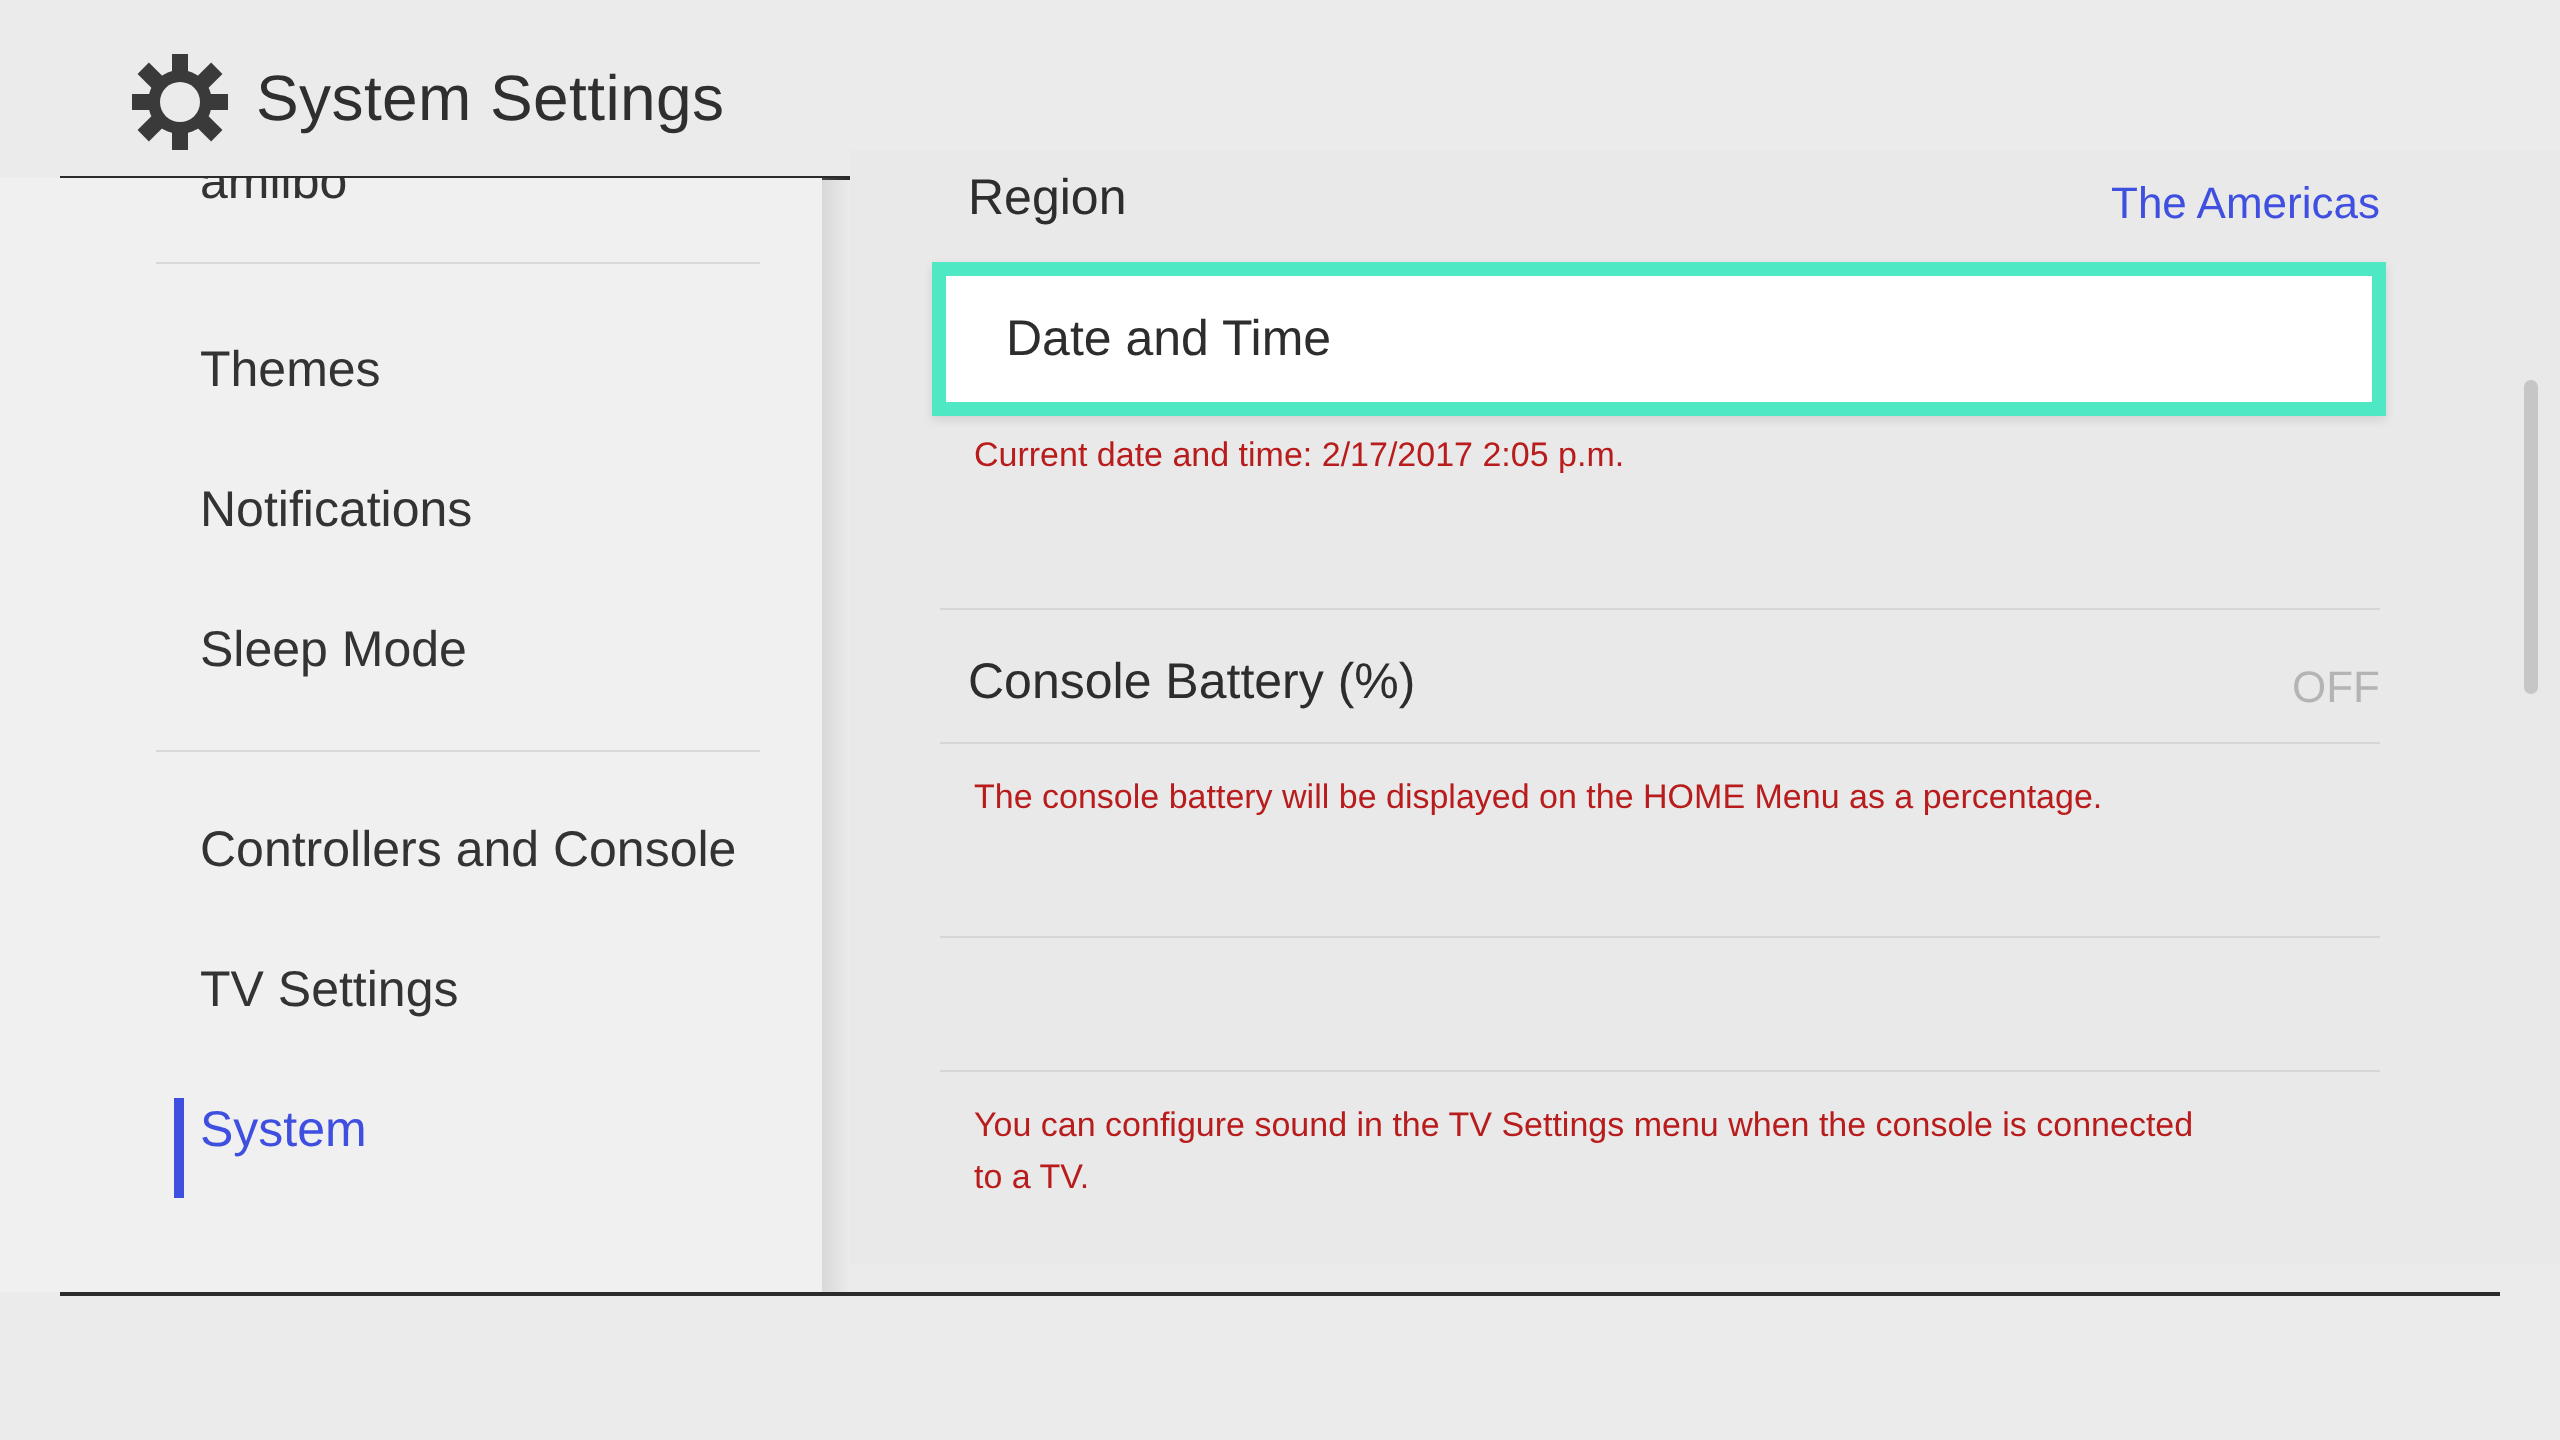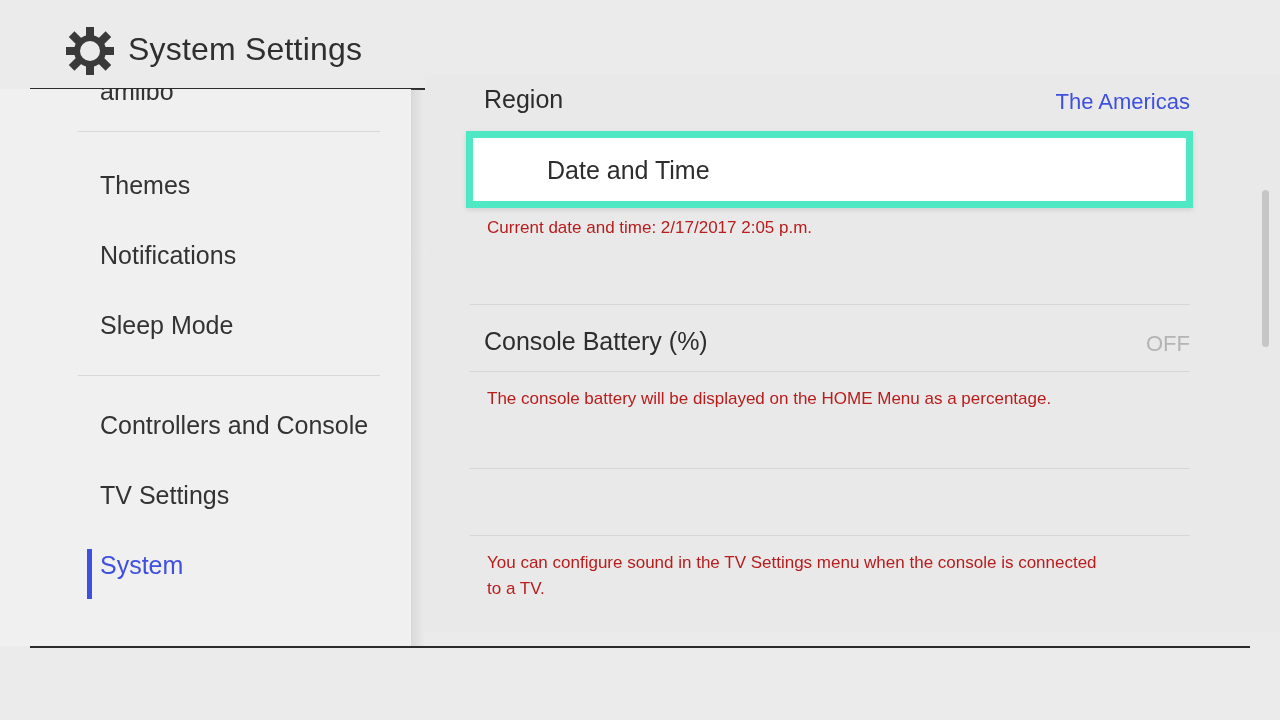--- a/index.html
+++ b/index.html
@@ -77,21 +77,21 @@
 
   
   .sel-box {
     position:absolute; left:41px; top:56px; width:727px; height:77px;
     background:#ffffff;
     border:7px solid #4fe8c4;
     box-shadow:0 2px 5px rgba(0,0,0,0.10);
   }
   .sel-box-title {
     position:absolute; left:30px; top:50%; transform:translateY(-50%);
-    font-size:25px; color:#2d2d2d; white-space:nowrap;margin-left:44px;
+    font-size:25px; color:#2d2d2d; white-space:nowrap;
   }
 
   
   .scrollbar-track {
     position:absolute; left:1262px; top:95px; width:7px; height:540px;
   }
   .scrollbar-thumb {
     position:absolute; left:1262px; top:190px; width:7px; height:157px;
     background:#c6c6c6; border-radius:4px;
   }

